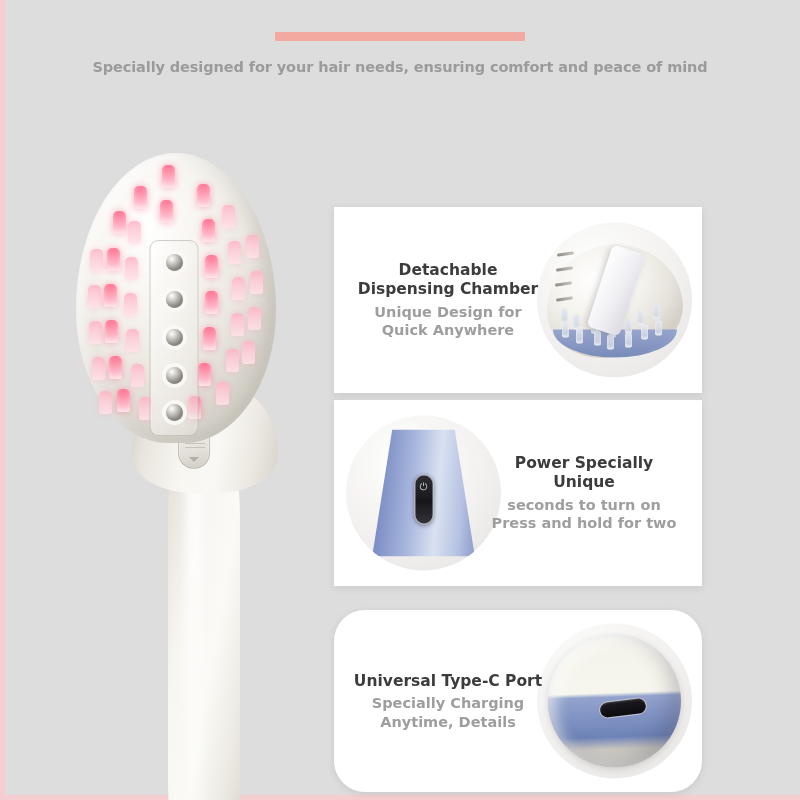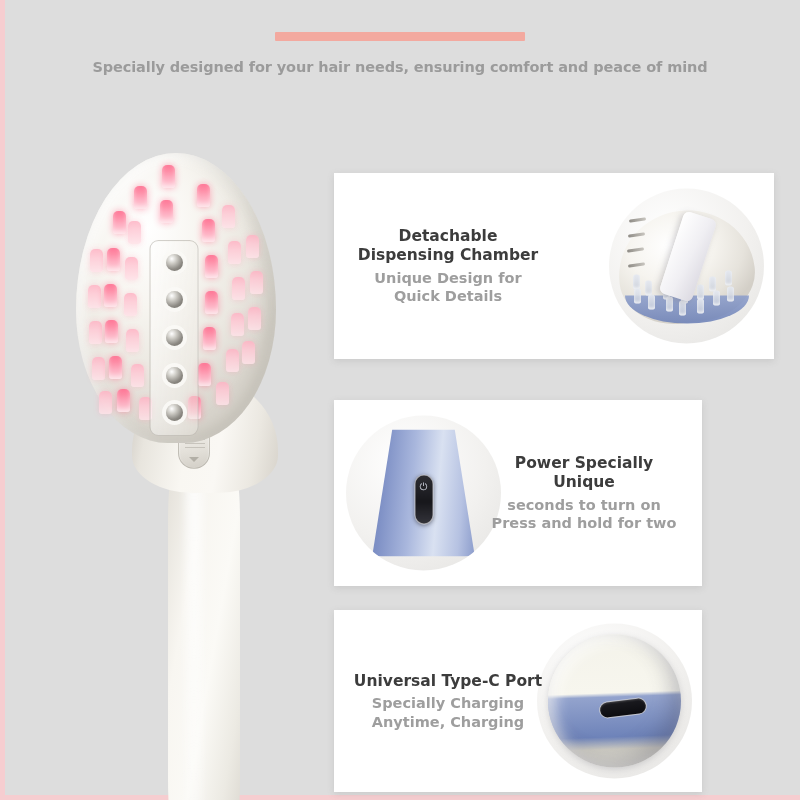--- a/index.html
+++ b/index.html
@@ -342,21 +342,21 @@
       <div class="chamber">
         <div class="pin" style="top:13px;"></div>
         <div class="pin" style="top:50px;"></div>
         <div class="pin" style="top:88px;"></div>
         <div class="pin" style="top:126px;"></div>
         <div class="pin" style="top:163px;"></div>
       </div>
     </div>
   </div>
 
-  <div class="card" style="left:334px; top:173px; width:440px; height:186px;">
+  <div class="card" style="left:334px; top:207px; width:368px; height:186px;">
     <div class="card-inner">
       <div class="photo at-right">
         <div class="c1-dome"></div>
         <div class="c1-blueband"></div>
         <div class="c1-needle" style="left:20px; top:30px;"></div>
         <div class="c1-needle" style="left:19px; top:45px;"></div>
         <div class="c1-needle" style="left:18px; top:60px;"></div>
         <div class="c1-needle" style="left:19px; top:75px;"></div>
         <div class="c1-tooth" style="left:24px; top:86px;"></div>
         <div class="c1-tooth" style="left:36px; top:92px;"></div>
@@ -374,21 +374,21 @@
         <div class="c1-tooth" style="left:70px; top:112px;"></div>
         <div class="c1-cart"></div>
       </div>
       <div class="card-text left-side">
         <div class="card-title">
           <div>Detachable</div>
           <div>Dispensing Chamber</div>
         </div>
         <div class="card-sub">
           <div>Unique Design for</div>
-          <div>Quick Details</div>
+          <div>Quick Anywhere</div>
         </div>
       </div>
     </div>
   </div>
 
   <div class="card" style="left:334px; top:400px; width:368px; height:186px;">
     <div class="card-inner">
       <div class="photo at-left">
         <div class="c2-body"></div>
         <div class="c2-btn"></div>
@@ -400,31 +400,31 @@
           <div>Unique</div>
         </div>
         <div class="card-sub">
           <div>seconds to turn on</div>
           <div>Press and hold for two</div>
         </div>
       </div>
     </div>
   </div>
 
-  <div class="card" style="left:334px; top:610px; width:368px; height:182px;">
+  <div class="card" style="left:334px; top:610px; width:368px; height:182px;border-radius:31px;">
     <div class="card-inner">
       <div class="photo at-right">
         <div class="c3-ball"></div>
         <div class="c3-port"></div>
       </div>
       <div class="card-text left-side">
         <div class="card-title">
           <div>Universal Type-C Port</div>
         </div>
         <div class="card-sub">
           <div>Specially Charging</div>
-          <div>Anytime, Charging</div>
+          <div>Anytime, Details</div>
         </div>
       </div>
     </div>
   </div>
 
 </div>
 
 </body></html>

